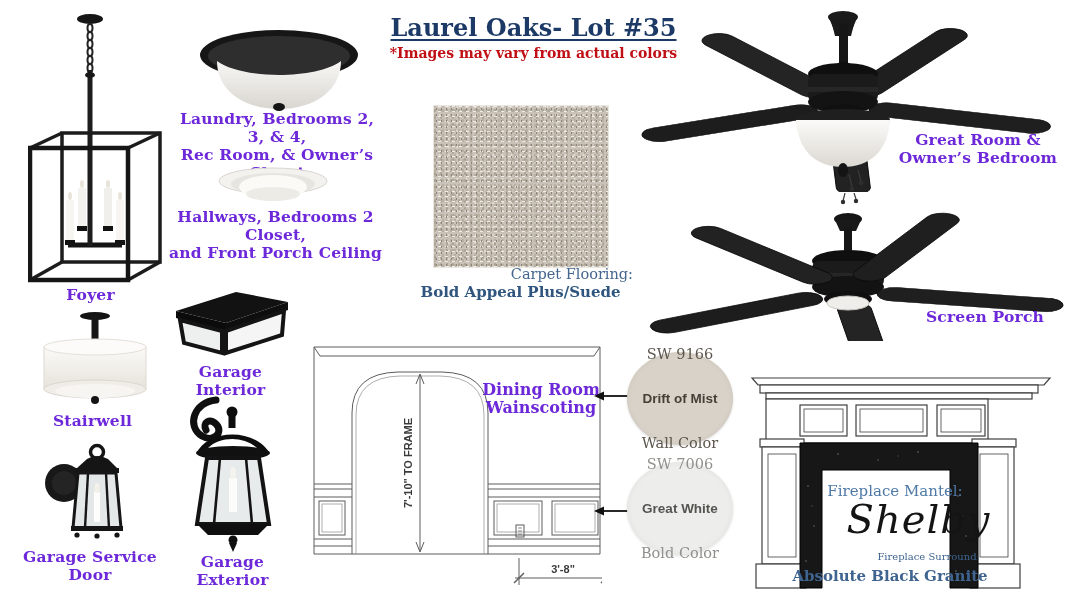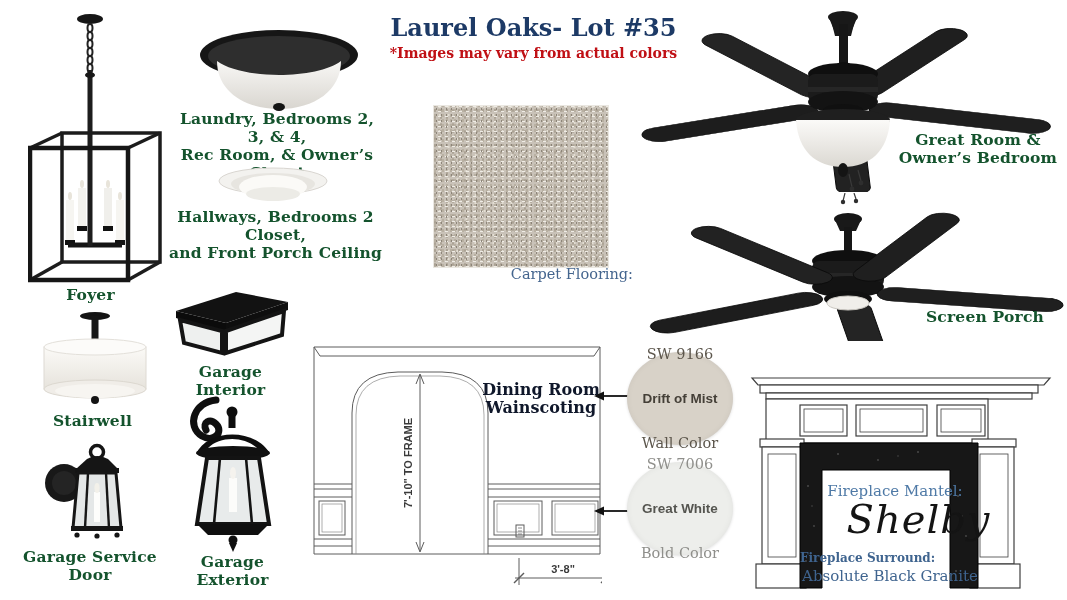--- a/index.html
+++ b/index.html
@@ -1,22 +1,22 @@
 <!DOCTYPE html>
 <html><head>
 <meta charset="utf-8">
 <style>
   html,body{margin:0;padding:0;background:#fff;}
   #board{position:relative;width:1067px;height:600px;background:#ffffff;overflow:hidden;
          font-family:"DejaVu Serif","Liberation Serif",serif;}
   .abs{position:absolute;}
-  .lbl{position:absolute;font-weight:bold;color:#14532d;font-size:15.5px;line-height:18px;
+  .lbl{position:absolute;font-weight:bold;color:#6d28d9;font-size:15.5px;line-height:18px;
        text-align:center;letter-spacing:.2px;}
   .title{position:absolute;top:13px;left:50%;transform:translateX(-50%);
-         font-size:24px;font-weight:bold;color:#1d3a66;
+         font-size:24px;font-weight:bold;color:#1d3a66;text-decoration:underline;
          text-underline-offset:3px;white-space:nowrap;}
   .disclaimer{position:absolute;top:45px;left:50%;transform:translateX(-50%);
          font-size:14px;font-weight:bold;color:#c01015;white-space:nowrap;}
   .carpet{position:absolute;left:433px;top:105px;width:174px;height:161px;
      background-color:#c9c2b8;
      background-image:
        radial-gradient(#8d8579 0.8px, transparent 1px),
        radial-gradient(#efece5 1px, transparent 1.4px),
        radial-gradient(#aba294 0.9px, transparent 1.2px),
        radial-gradient(#e2ddd2 1px, transparent 1.3px),
@@ -34,29 +34,29 @@
   .sw1{left:627px;top:352px;background:#d8d2c8;}
   .sw2{left:627px;top:462px;background:#edeeeb;}
   .sw-code{font-size:14.5px;}
   .sw-name{font-family:"Liberation Sans",sans-serif;font-weight:bold;font-size:13.5px;margin:1px 0;}
   .sw-use{font-size:14.5px;}
   .sw1 .sw-code,.sw1 .sw-use{color:#5c564c;}
   .sw1 .sw-name{color:#443f37;}
   .sw2 .sw-code,.sw2 .sw-use{color:#8f8f8b;}
   .sw2 .sw-name{color:#555550;}
   .wains-lbl{position:absolute;left:480px;top:381px;width:122px;text-align:center;
-     font-size:16px;font-weight:bold;color:#0f172a;line-height:18px;}
+     font-size:16px;font-weight:bold;color:#6d28d9;line-height:18px;}
   .fp-mantel-label{position:absolute;left:820px;top:482px;width:150px;text-align:center;
      font-size:15px;color:#4e79a6;}
   .fp-shelby{position:absolute;left:831px;top:496px;width:175px;text-align:center;
      font-size:40px;font-style:italic;color:#141414;letter-spacing:1px;line-height:46px;}
-  .fp-sur-label{position:absolute;left:800px;top:551px;width:180px;text-align:left;
-     font-size:12px;font-weight:bold;color:#3f648f;}
+  .fp-sur-label{position:absolute;left:800px;top:551px;width:180px;text-align:right;
+     font-size:10px;font-weight:normal;color:#3f648f;}
   .fp-sur-name{position:absolute;left:790px;top:567px;width:200px;text-align:center;
-     font-size:15px;font-weight:normal;color:#3f648f;}
+     font-size:15px;font-weight:bold;color:#3f648f;}
   svg{display:block;}
   .dimtext{font-family:"Liberation Sans",sans-serif;font-weight:bold;fill:#3a3a3a;}
 </style>
 </head>
 <body>
 
 <div id="board">
 
   <div class="title">Laurel Oaks- Lot #35</div>
   <div class="disclaimer">*Images may vary from actual colors</div>
@@ -129,20 +129,21 @@
     <ellipse cx="55" cy="21" rx="34" ry="12" fill="#fbfaf7"></ellipse>
     <ellipse cx="55" cy="28" rx="27" ry="7" fill="#ecebe6"></ellipse>
   </svg>
   <div class="lbl" style="left:168px;top:208px;width:215px">
     <div>Hallways, Bedrooms 2 Closet,</div>
     <div>and Front Porch Ceiling</div>
   </div>
 
   <div class="carpet"></div>
   <div class="carpet-cap1">Carpet Flooring:</div>
+  <div class="carpet-cap2">Bold Appeal Plus/Suede</div>
 
   <svg class="abs" style="left:633px;top:8px" width="432" height="184" viewBox="0 0 432 184">
     <defs>
       <linearGradient id="bowlG" x1="0" y1="0" x2="0" y2="1">
         <stop offset="0" stop-color="#fbfaf8"></stop>
           <stop offset="1" stop-color="#dbd8d2"></stop>
       </linearGradient>
     </defs>
     <ellipse cx="210" cy="9" rx="15" ry="6" fill="#1a1a1a"></ellipse>
     <path d="M196,10 Q210,24 224,10 L219,22 H201 Z" fill="#1a1a1a"></path>

